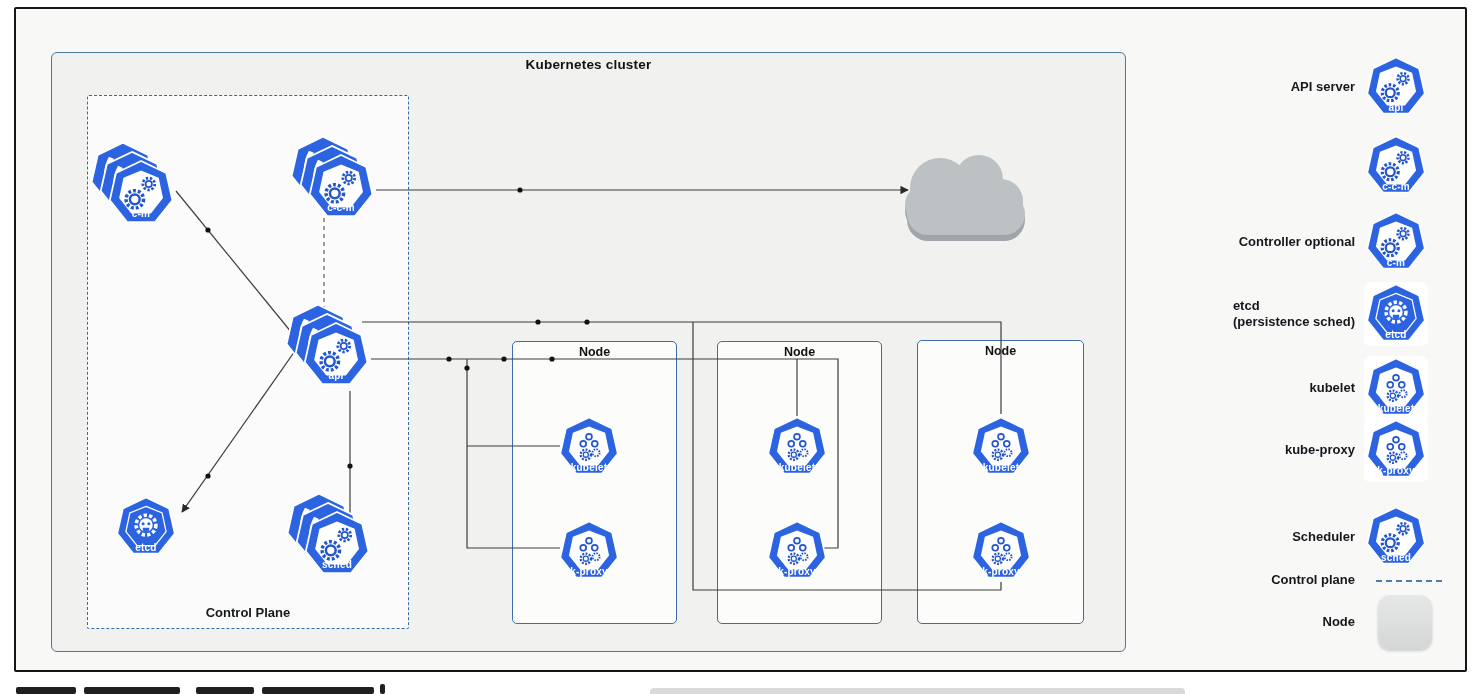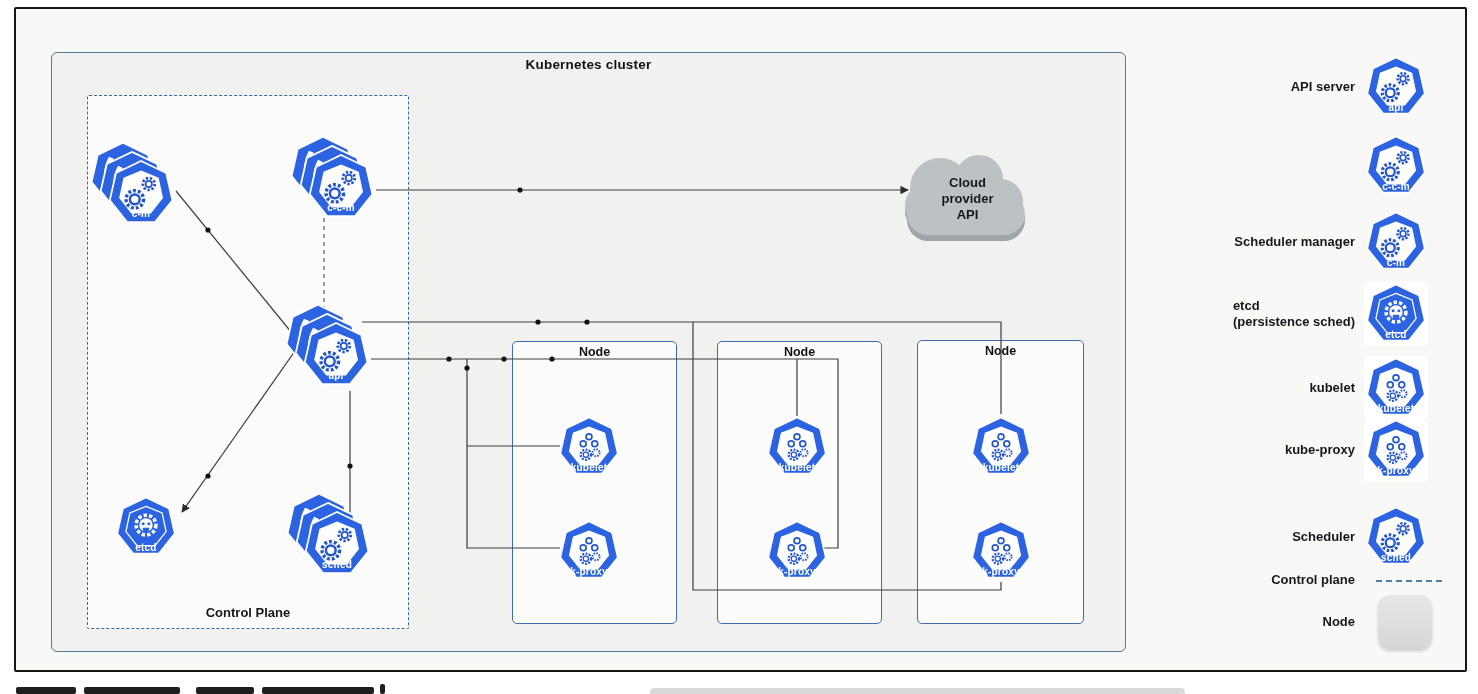--- a/index.html
+++ b/index.html
@@ -116,25 +116,20 @@
         <rect x="12" y="50" width="118" height="42" rx="21"></rect>
       </g>
       <g fill="#bcc2c4">
         <circle cx="45" cy="43" r="30"></circle>
           <circle cx="84" cy="34" r="24"></circle>
         <circle cx="106" cy="56" r="22"></circle>
           <circle cx="30" cy="60" r="20"></circle>
         <rect x="12" y="48" width="118" height="42" rx="21"></rect>
       </g>
     </svg>
-    <div class="cloud-text">
-      <div>Cloud</div>
-      <div>provider</div>
-      <div>API</div>
-    </div>
   </div>
 
   <svg class="lines" width="1478" height="694">
     <defs>
       <marker id="arr" viewBox="0 0 10 10" refX="9" refY="5" markerWidth="7" markerHeight="7" orient="auto-start-reverse">
         <path d="M0,0 L10,5 L0,10 z" fill="#2a2a2a"></path>
       </marker>
     </defs>
     <g stroke="#3d3d3d" stroke-width="1.2" fill="none">
       <line x1="176" y1="191" x2="305" y2="349"></line>
@@ -258,21 +253,21 @@
   <div class="lrow" style="top:131px;">
     <div class="licon kicon">
       <svg viewBox="0 0 100 100">
           <use href="#icon-gears" width="100" height="100"></use>
         </svg>
       <span class="klabel">c-c-m</span>
     </div>
   </div>
 
   <div class="lrow" style="top:207px;">
-    <div class="llabel">Scheduler manager</div>
+    <div class="llabel">Controller optional</div>
     <div class="licon kicon">
       <svg viewBox="0 0 100 100">
           <use href="#icon-gears" width="100" height="100"></use>
         </svg>
       <span class="klabel">c-m</span>
     </div>
   </div>
 
   <div class="lrow" style="top:279px;">
     <div class="llabel">

